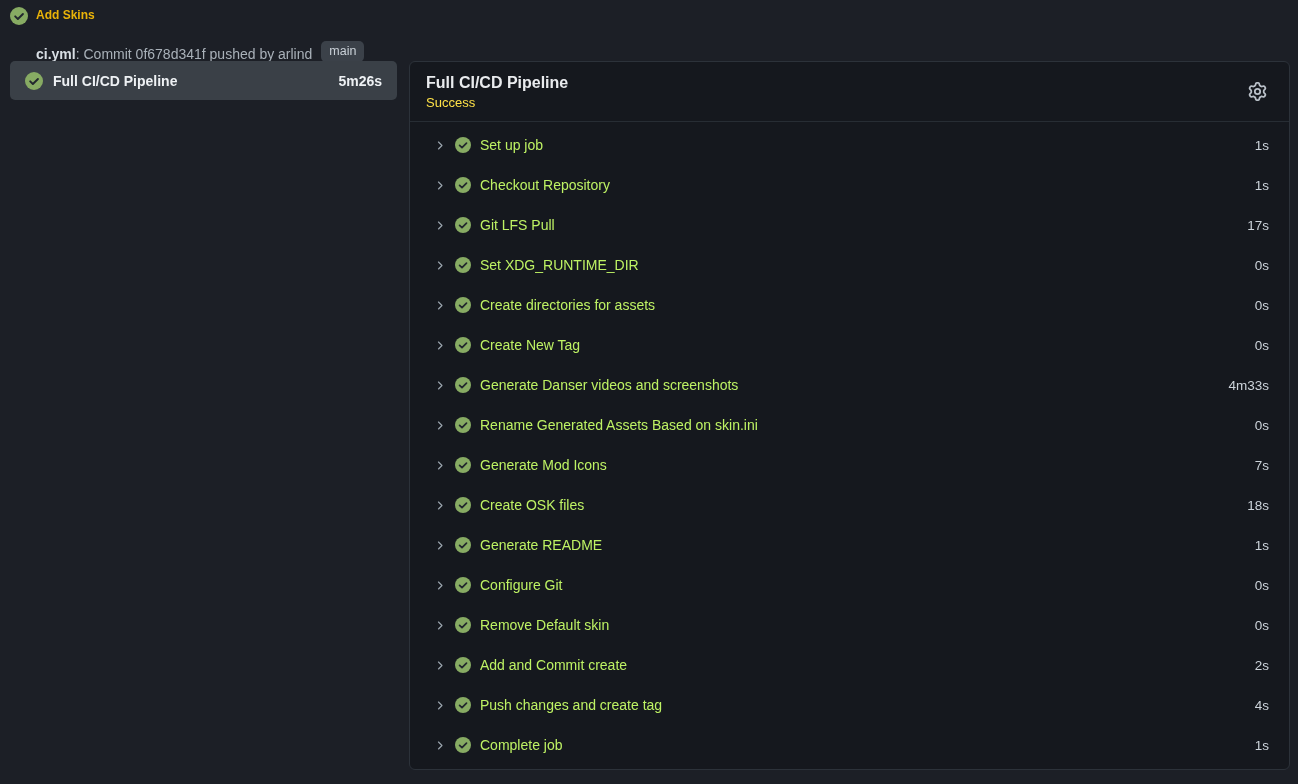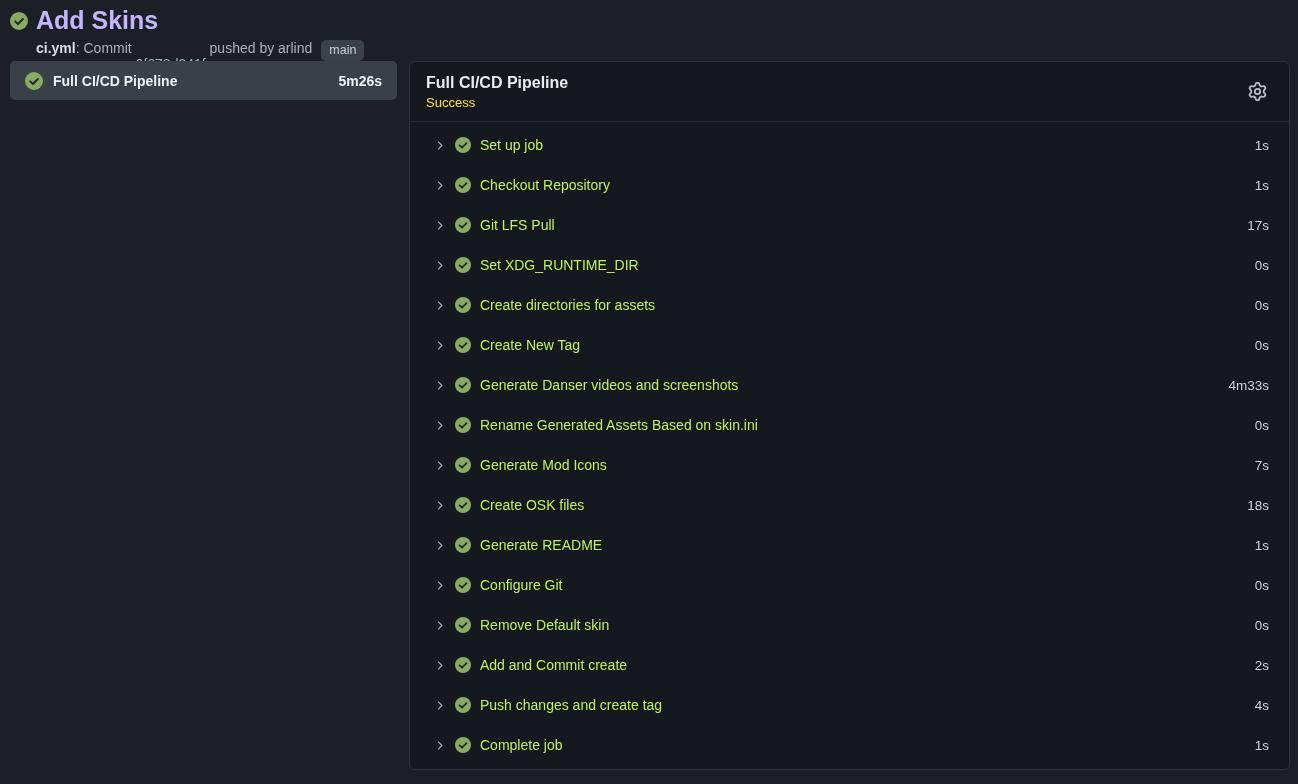--- a/index.html
+++ b/index.html
@@ -8,24 +8,24 @@
     background:#1c1f26;
     font-family:"Liberation Sans","DejaVu Sans",sans-serif;
     color:#ccd3da;
     -webkit-font-smoothing:antialiased;
   }
   .page { position:relative; width:1298px; height:784px; }
 
   
   .run-header { position:absolute; top:7px; left:10px; right:10px; }
   .run-title-row { display:flex; align-items:center; gap:8px; }
-  .run-title { font-size:25px; font-weight:600; color:#c4b5fd; line-height:1.1; }
+  .run-title { font-size:12px; font-weight:600; color:#eab308; line-height:1.1; }
   .run-subtitle {
     margin-left:26px; margin-top:5px; font-size:14px; color:#a9b1b9;
-    display:flex; align-items:flex-start;
+    display:flex; align-items:flex-end;
   }
   .wf-file { font-weight:700; color:#d8dee4; }
   .commit-sha { color:#a9b1b9;margin-top:16px; }
   .branch-badge {
     margin-left:9px; background:#3b4149; color:#c9d0d7;
     font-size:12.5px; line-height:1; padding:4px 8px 5px; border-radius:5px;
   }
 
   
   .check-circle { display:inline-flex; flex:none; }

